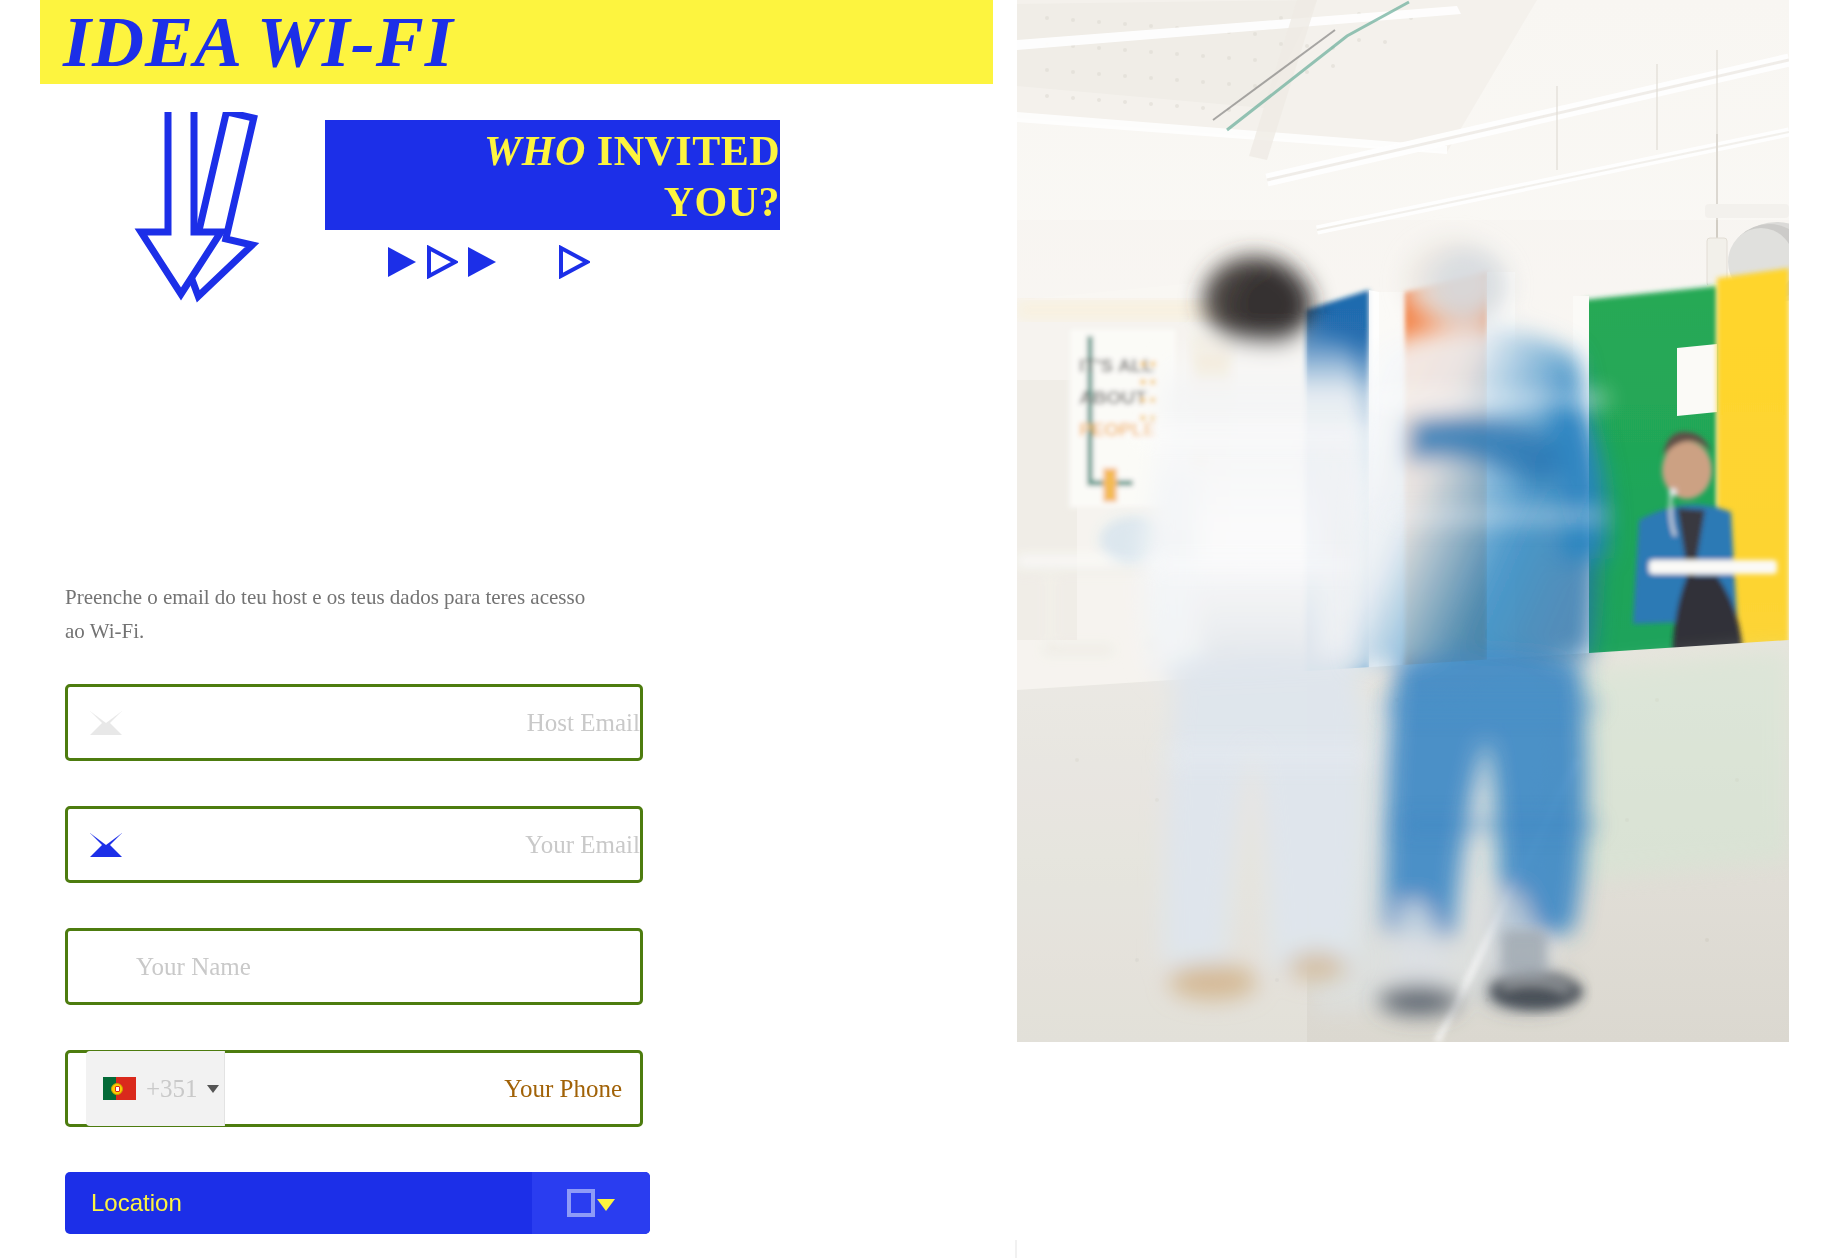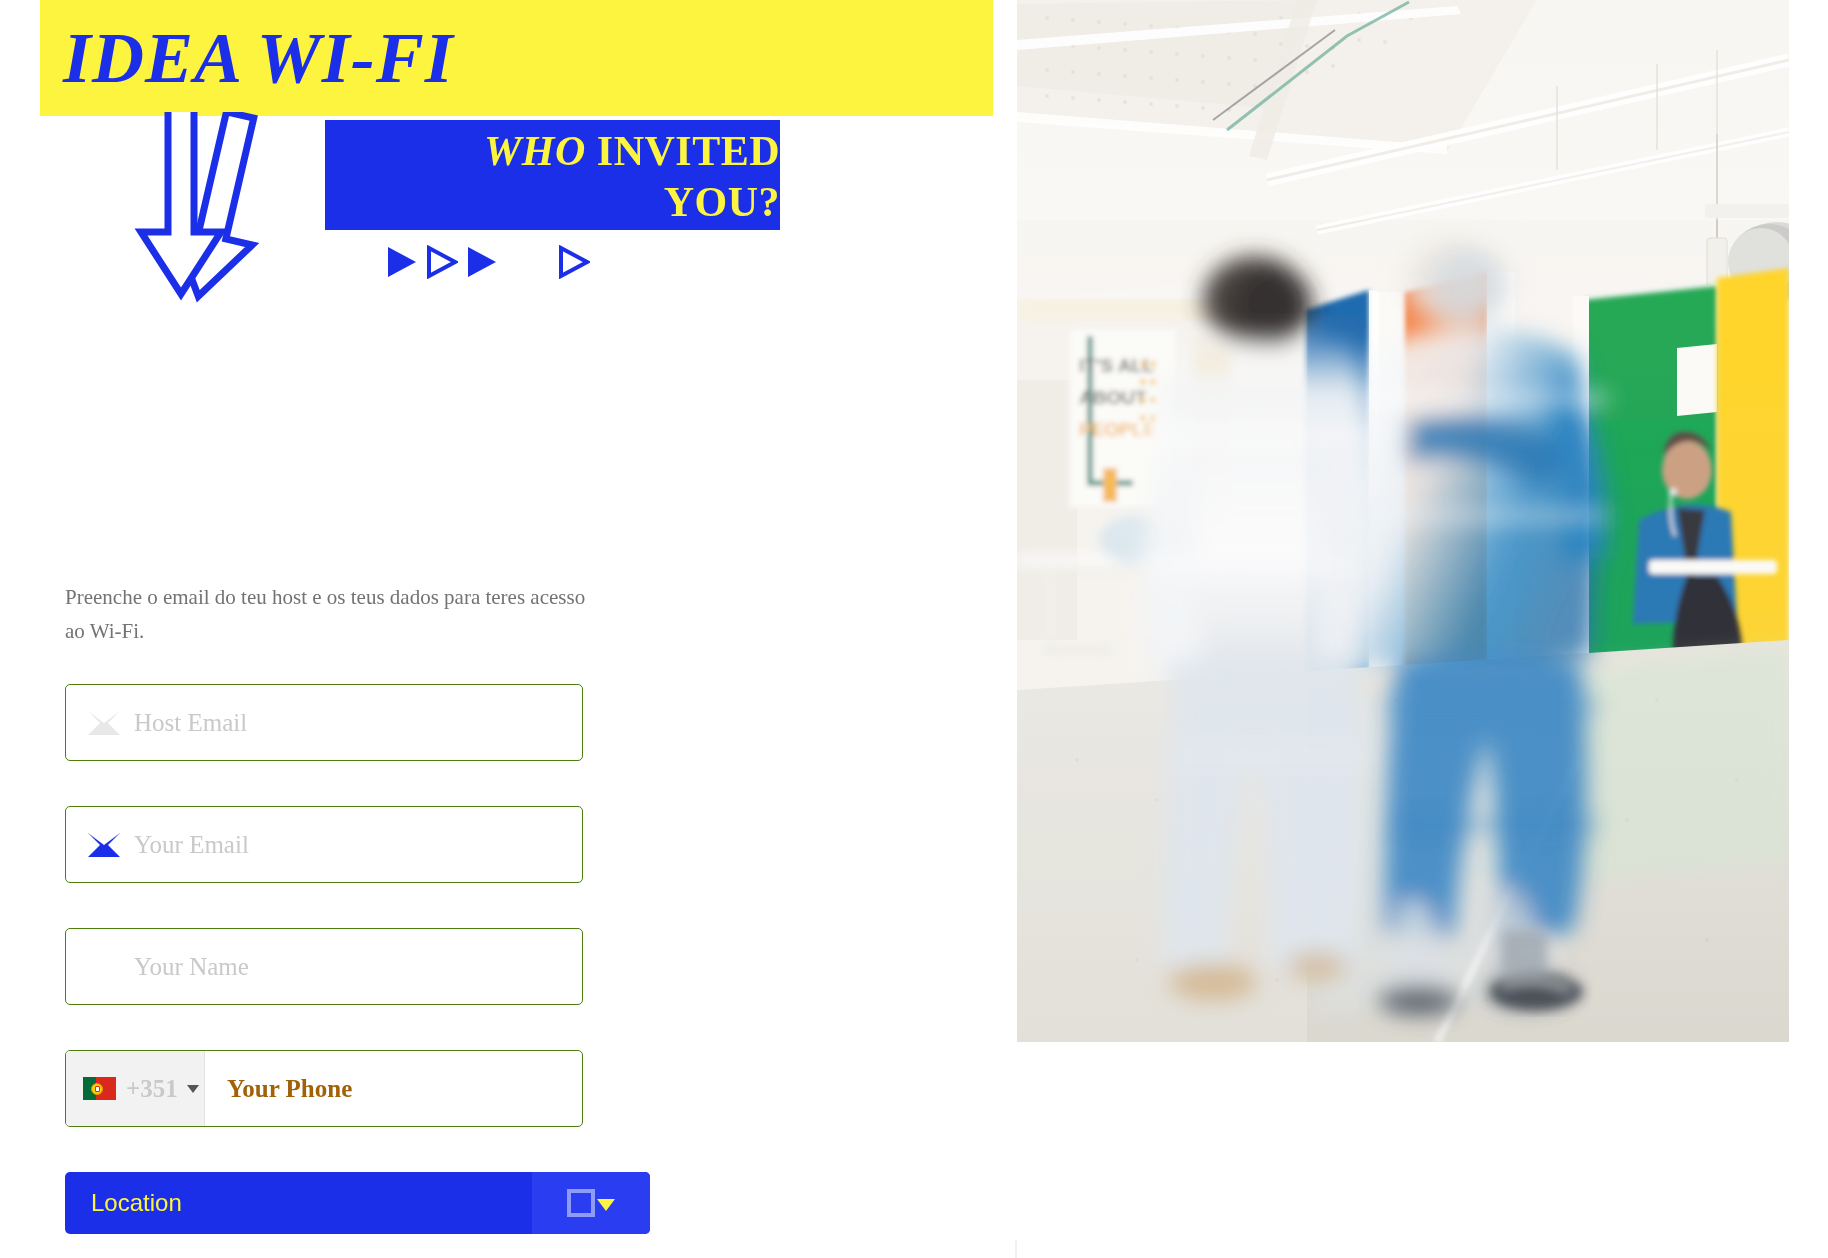--- a/index.html
+++ b/index.html
@@ -38,21 +38,21 @@
     position: absolute;
     left: 0; top: 0;
     width: 1015px; height: 1258px;
     background: #ffffff;
   }
 
   
   .title-banner {
     position: absolute;
     left: 40px; top: 0;
-    width: 953px; height: 116px;
+    width: 953px; height: 84px;
     background: #fdf43f;
     display: flex;
     align-items: center;
   }
   .title-text {
     font-family: "Liberation Serif", "DejaVu Serif", serif;
     font-style: italic;
     font-weight: bold;
     font-size: 72px;
     color: #1c2fe8;
@@ -114,45 +114,46 @@
 
   
   .form-area {
     position: absolute;
     left: 65px; top: 684px;
     width: 585px;
   }
 
   .field {
     position: relative;
-    width: 518px;
+    width: 578px;
     height: 77px;
     background: #ffffff;
-    border: 1px solid #4d7c0f;
+    border: 3px solid #4d7c0f;
     border-radius: 5px;
     margin-bottom: 45px;
     display: flex;
     align-items: center;
+    justify-content: space-between;
   }
   .field-icon {
     width: 32px; height: 24px;
     margin-left: 22px; margin-right: 14px;
     flex: 0 0 auto;
     display: flex; align-items: center; justify-content: center;
   }
   .field-text {
     font-family: "Liberation Serif", "DejaVu Serif", serif;
     font-size: 25px;
     color: #c9c9c9;
     line-height: 1;
   }
   .field-text.no-icon { margin-left: 68px; }
 
   
-  .field.phone { padding: 0; font-weight: bold; }
+  .field.phone { padding: 18px; }
   .country-box {
     width: 139px;
     height: 75px;
     background: #f2f2f2;
     border-right: 1px solid #e3e3e3;
     border-radius: 4px 0 0 4px;
     display: flex;
     align-items: center;
     flex: 0 0 auto;
   }

